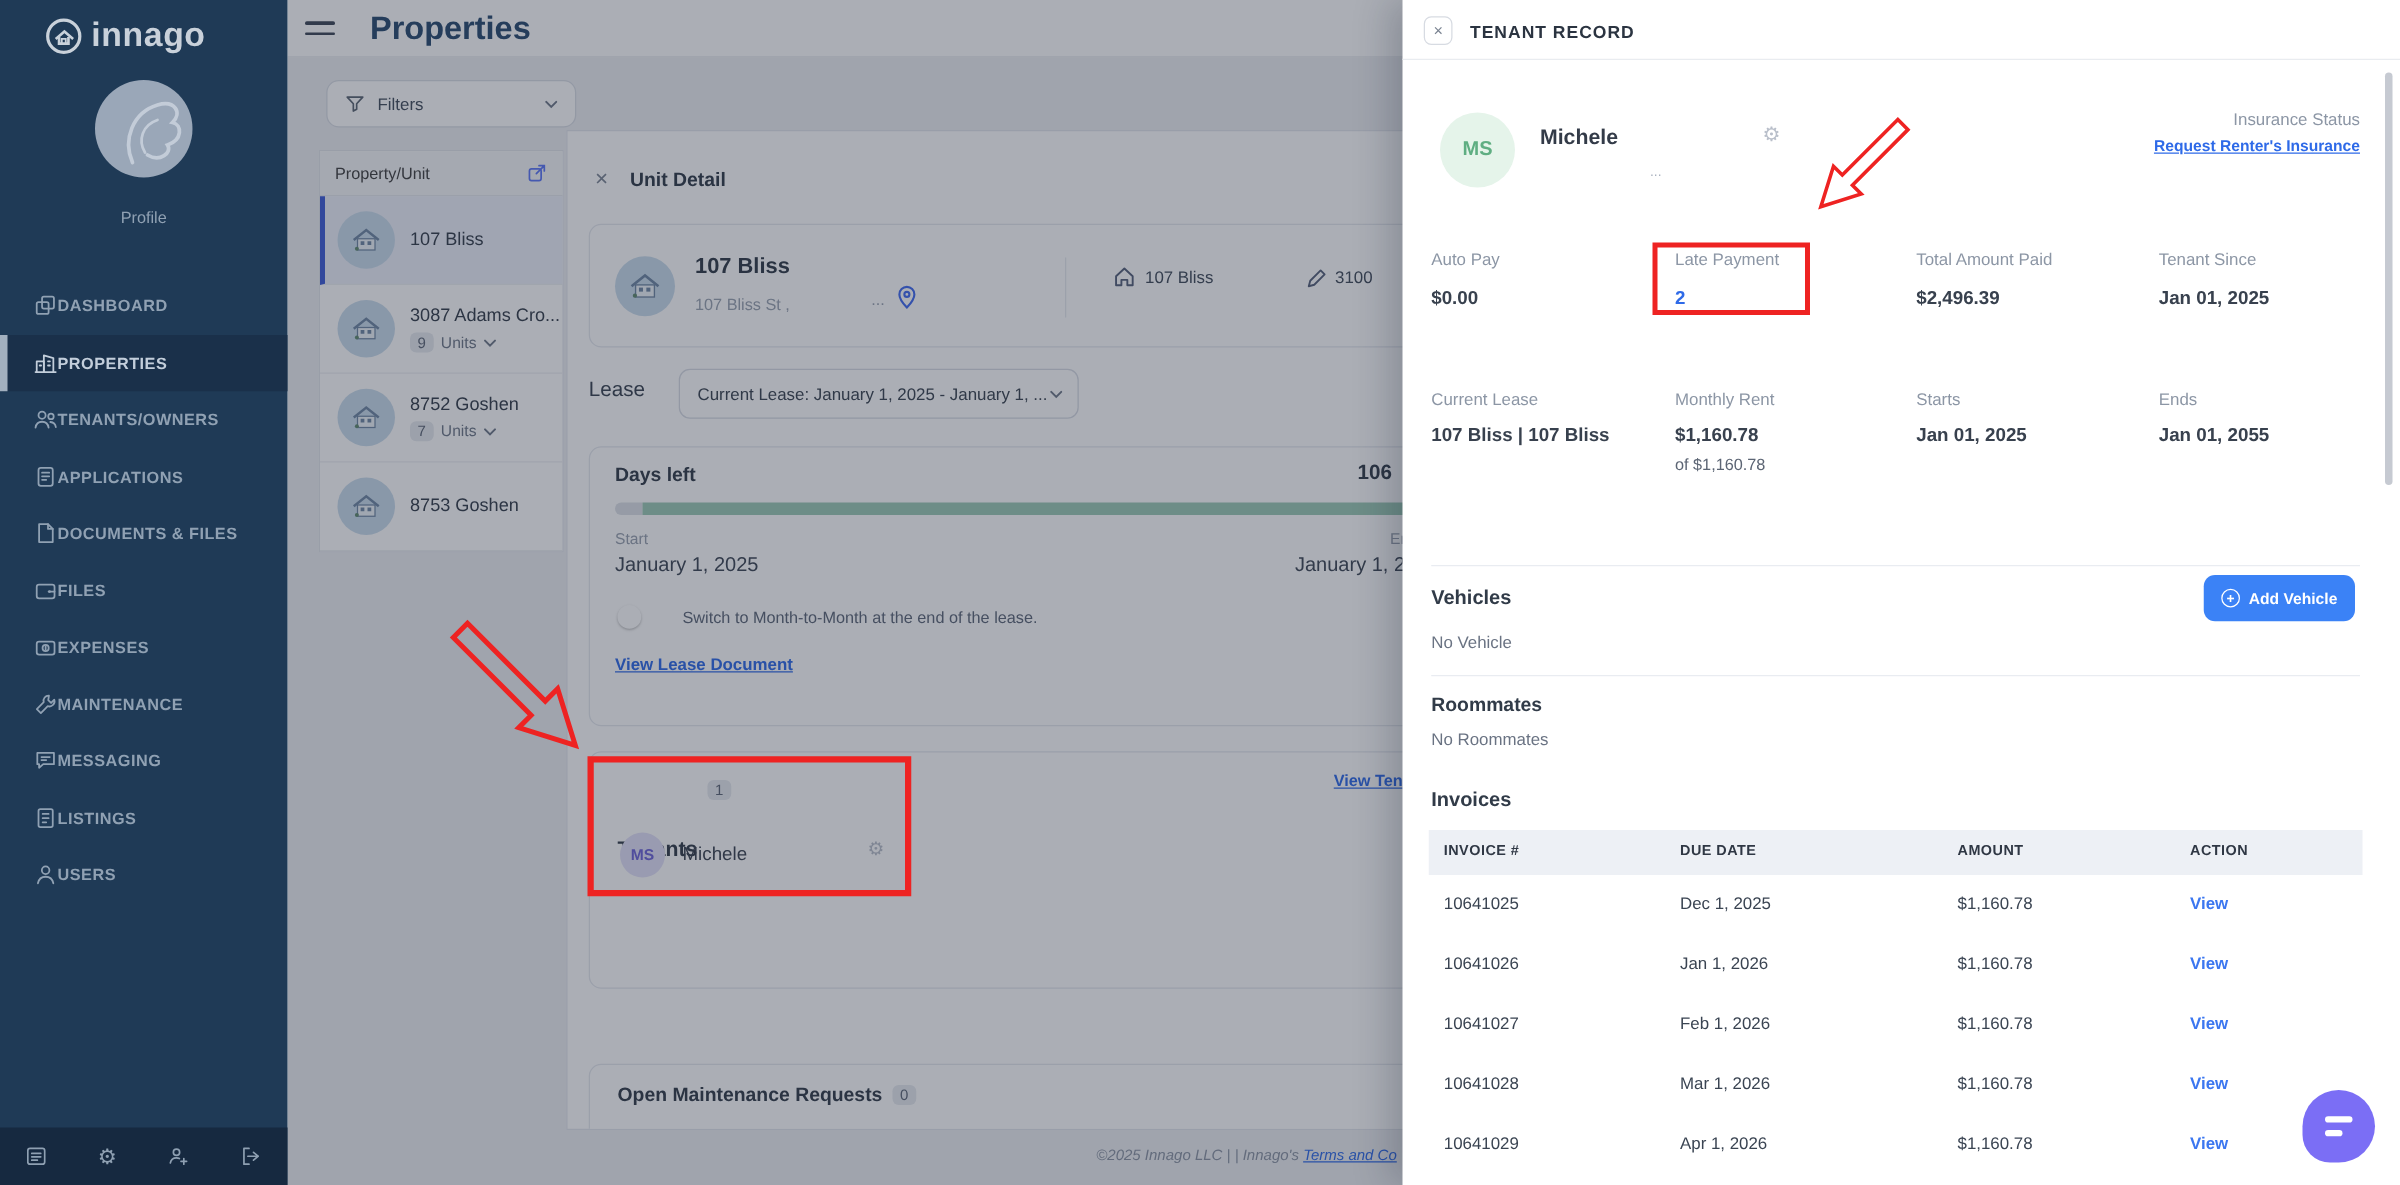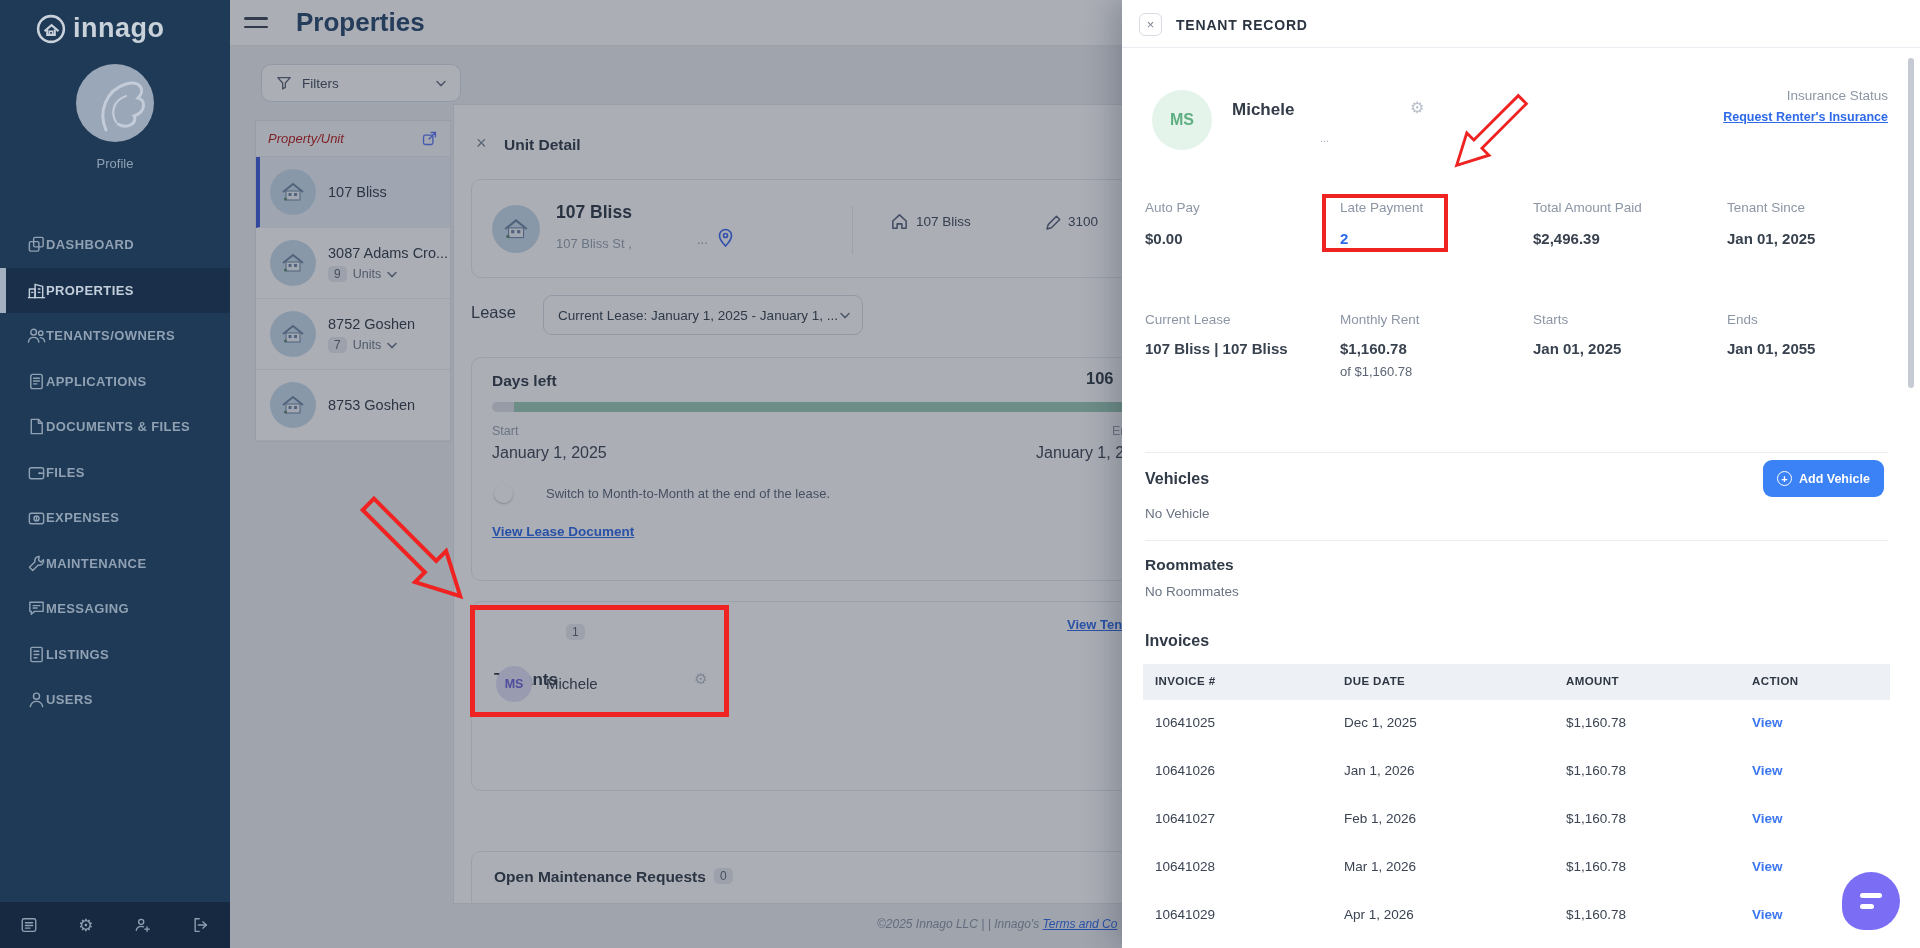--- a/index.html
+++ b/index.html
@@ -4,42 +4,42 @@
 <style>
   * { box-sizing: border-box; margin: 0; padding: 0; }
   html,body { width:1920px; height:948px; overflow:hidden; font-family:"Liberation Sans",sans-serif; background:#edeff3; position:relative; }
   .abs { position:absolute; }
 
   
   #sidebar { position:absolute; left:0; top:0; width:230px; height:948px; background:#1f3a56; z-index:45; }
   .logo { position:absolute; top:13px; left:36px; display:flex; align-items:center; gap:7px; color:#c9d1da; }
   .logo-text { font-size:27px; font-weight:bold; letter-spacing:.5px; }
   .big-avatar { position:absolute; top:64px; left:76px; width:78px; height:78px; border-radius:50%; background:#9aa7b8; overflow:hidden; }
-  .profile-label { position:absolute; top:156px; left:0; width:230px; text-align:center; color:#90a1b3; font-size:13px; }
+  .profile-label { position:absolute; top:166px; left:0; width:230px; text-align:center; color:#90a1b3; font-size:13px; }
   #nav { position:absolute; top:222px; left:0; width:230px; }
   .nav-item { height:45.5px; display:flex; align-items:center; padding-left:27px; color:#90a1b3; font-size:13px; font-weight:bold; letter-spacing:.4px; cursor:pointer; }
   .nav-item.active { background:#1a304a; border-left:6px solid #a2b0bf; padding-left:21px; color:#c3cedb; }
   .nico { width:19px; height:19px; fill:none; stroke:currentColor; stroke-width:1.5; stroke-linecap:round; stroke-linejoin:round; flex:0 0 auto; }
   #sidebar-bottom { position:absolute; bottom:0; left:0; width:230px; height:46px; background:#162940; display:flex; align-items:center; justify-content:space-around; color:#8fa0b2; }
   .bico { width:18px; height:18px; fill:none; stroke:currentColor; stroke-width:1.5; stroke-linecap:round; stroke-linejoin:round; cursor:pointer; }
   .gear-glyph { font-size:17px; cursor:pointer; }
 
   
   #main { position:absolute; left:230px; top:0; width:1690px; height:948px; background:#edeff3; z-index:1; }
   #main-header { position:absolute; left:0; top:0; width:100%; height:46px; background:#fff; border-bottom:1px solid #e8eaee; }
   .hamburger { position:absolute; left:14px; top:17px; width:24px; cursor:pointer; }
   .hamburger div { height:2.6px; background:#3c4656; border-radius:2px; margin-bottom:6px; }
   .hamburger div:last-child { width:24px; }
   #page-title { position:absolute; left:66px; top:7px; font-size:26px; font-weight:bold; color:#27496f; }
   #filters-btn { position:absolute; left:31px; top:64px; width:200px; height:38px; background:#fff; border:1px solid #d9dde4; border-radius:10px; display:flex; align-items:center; gap:10px; padding:0 14px; cursor:pointer; color:#414c5b; font-size:13.5px; }
   #filters-btn .spacer { flex:1; }
 
   
   #plist { position:absolute; left:25px; top:120px; width:196px; background:#fff; border:1px solid #e2e5eb; }
-  #plist-header { height:36px; background:#f6f7f9; border-bottom:1px solid #e6e9ee; display:flex; align-items:center; justify-content:space-between; padding:0 12px; font-size:13px; color:#b91c1c;font-style:italic; }
+  #plist-header { height:36px; background:#f6f7f9; border-bottom:1px solid #e6e9ee; display:flex; align-items:center; justify-content:space-between; padding:0 12px; font-size:13px; color:#404040; }
   .plist-item { height:71px; border-bottom:1px solid #eef0f3; display:flex; align-items:center; gap:12px; padding-left:14px; cursor:pointer; position:relative; }
   .plist-item.selected { background:#edf1fb; border-left:4px solid #3d5bd7; padding-left:10px; }
   .p-avatar { width:46px; height:46px; border-radius:50%; background:#c9dcec; display:flex; align-items:center; justify-content:center; flex:0 0 auto; }
   .p-name { font-size:14.5px; color:#333c49; }
   .p-units { display:flex; align-items:center; gap:6px; margin-top:4px; font-size:12.5px; color:#6e7888; cursor:pointer; }
   .count-badge { background:#e7eaef; border-radius:5px; padding:1px 6px; font-size:12px; color:#5d6676; }
   .chev { width:10px; height:7px; fill:none; stroke:#6e7888; stroke-width:1.6; stroke-linecap:round; }
 
   
   #unit-panel { position:absolute; left:223px; top:104px; width:912px; height:800px; background:#fff; border:1px solid #e3e6ec; overflow:hidden; }

